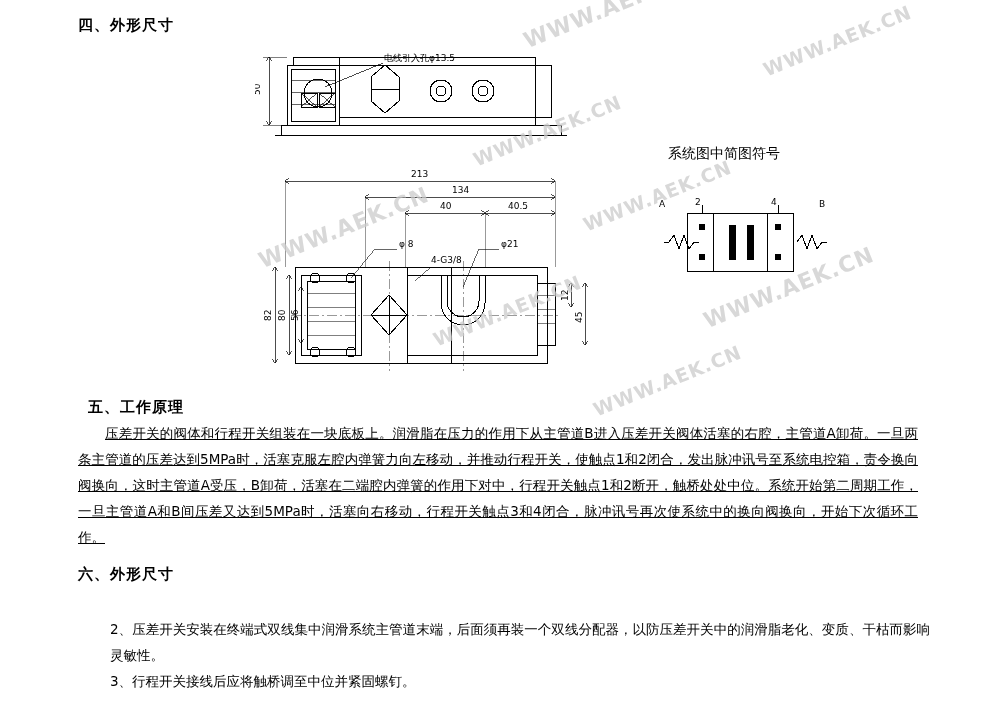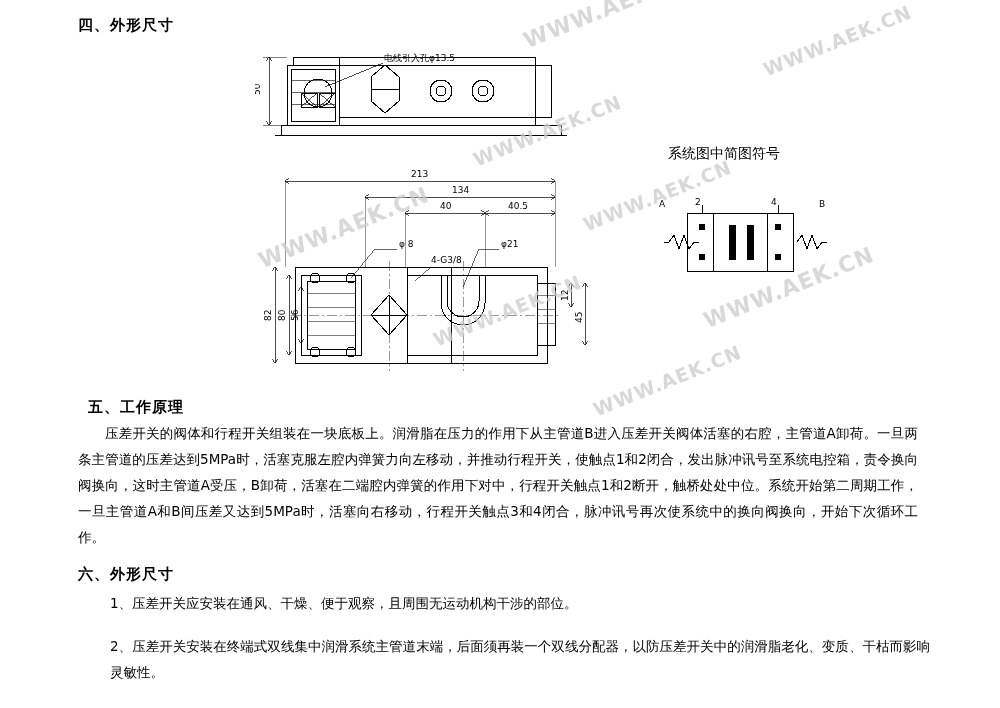--- a/index.html
+++ b/index.html
@@ -222,26 +222,26 @@
         <text x="440" y="170">2</text>
         <text x="516" y="170">4</text>
       </g>
     </svg>
   </div>
 
   <div style="position:absolute;left:668px;top:145px;font-size:14px;font-weight:normal;">系统图中简图符号</div>
 
   <h2 class="section" style="left:88px;top:398px;">五、工作原理</h2>
 
-  <div class="para indent" style="left:78px;top:420px;width:840px;">压差开关的阀体和行程开关组装在一块底板上。润滑脂在压力的作用下从主管道B进入压差开关阀体活塞的右腔，主管道A卸荷。一旦两条主管道的压差达到5MPa时，活塞克服左腔内弹簧力向左移动，并推动行程开关，使触点1和2闭合，发出脉冲讯号至系统电控箱，责令换向阀换向，这时主管道A受压，B卸荷，活塞在二端腔内弹簧的作用下对中，行程开关触点1和2断开，触桥处处中位。系统开始第二周期工作，一旦主管道A和B间压差又达到5MPa时，活塞向右移动，行程开关触点3和4闭合，脉冲讯号再次使系统中的换向阀换向，开始下次循环工作。</div>
+  <div class="para indent" style="left:78px;top:420px;width:840px;text-decoration:underline;">压差开关的阀体和行程开关组装在一块底板上。润滑脂在压力的作用下从主管道B进入压差开关阀体活塞的右腔，主管道A卸荷。一旦两条主管道的压差达到5MPa时，活塞克服左腔内弹簧力向左移动，并推动行程开关，使触点1和2闭合，发出脉冲讯号至系统电控箱，责令换向阀换向，这时主管道A受压，B卸荷，活塞在二端腔内弹簧的作用下对中，行程开关触点1和2断开，触桥处处中位。系统开始第二周期工作，一旦主管道A和B间压差又达到5MPa时，活塞向右移动，行程开关触点3和4闭合，脉冲讯号再次使系统中的换向阀换向，开始下次循环工作。</div>
 
   <h2 class="section" style="left:78px;top:565px;">六、外形尺寸</h2>
 
-  <div class="para" style="left:110px;top:590px;width:810px;">1、压差开关应安装在通风、干燥、便于观察，且周围无运动机构干涉的部位。</div>
-  <div class="para" style="left:110px;top:616px;width:820px;text-indent:0;margin-top:17px;">2、压差开关安装在终端式双线集中润滑系统主管道末端，后面须再装一个双线分配器，以防压差开关中的润滑脂老化、变质、干枯而影响灵敏性。</div>
+  <div class="para" style="left:110px;top:616px;width:820px;text-indent:0;">2、压差开关安装在终端式双线集中润滑系统主管道末端，后面须再装一个双线分配器，以防压差开关中的润滑脂老化、变质、干枯而影响灵敏性。</div>
+  <div class="para" style="left:110px;top:668px;width:810px;">3、行程开关接线后应将触桥调至中位并紧固螺钉。</div>
 
   <div id="wm-layer">
       <div class="wm wmbig" style="left: 520px; top: 30px; color: rgb(203, 203, 203);">WWW.AEK.CN</div>
       <div class="wm" style="left: 760px; top: 60px; color: rgb(203, 203, 203);">WWW.AEK.CN</div>
       <div class="wm" style="left: 470px; top: 150px; color: rgb(203, 203, 203);">WWW.AEK.CN</div>
       <div class="wm wmbig" style="left: 255px; top: 250px; color: rgb(203, 203, 203);">WWW.AEK.CN</div>
       <div class="wm" style="left: 580px; top: 215px; color: rgb(203, 203, 203);">WWW.AEK.CN</div>
       <div class="wm" style="left: 430px; top: 330px; color: rgb(203, 203, 203);">WWW.AEK.CN</div>
       <div class="wm wmbig" style="left: 700px; top: 310px; color: rgb(203, 203, 203);">WWW.AEK.CN</div>
       <div class="wm" style="left: 590px; top: 400px; color: rgb(203, 203, 203);">WWW.AEK.CN</div>

